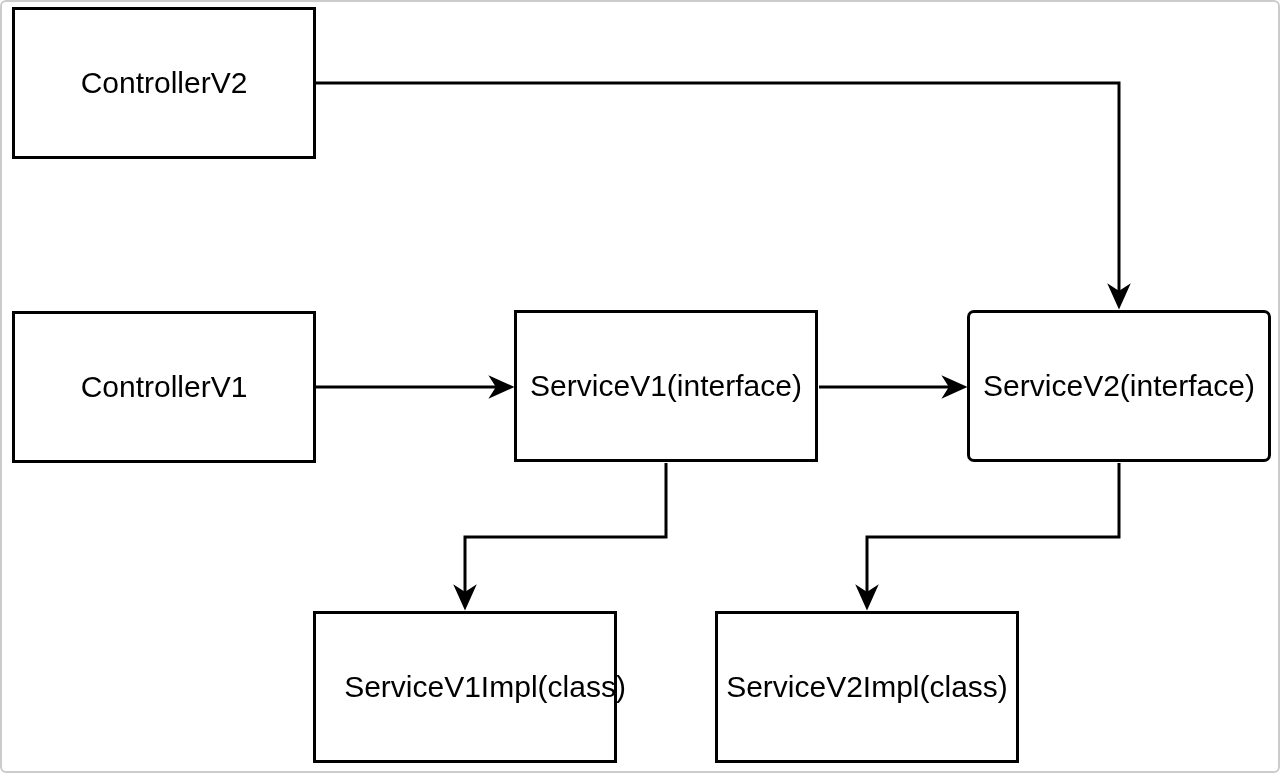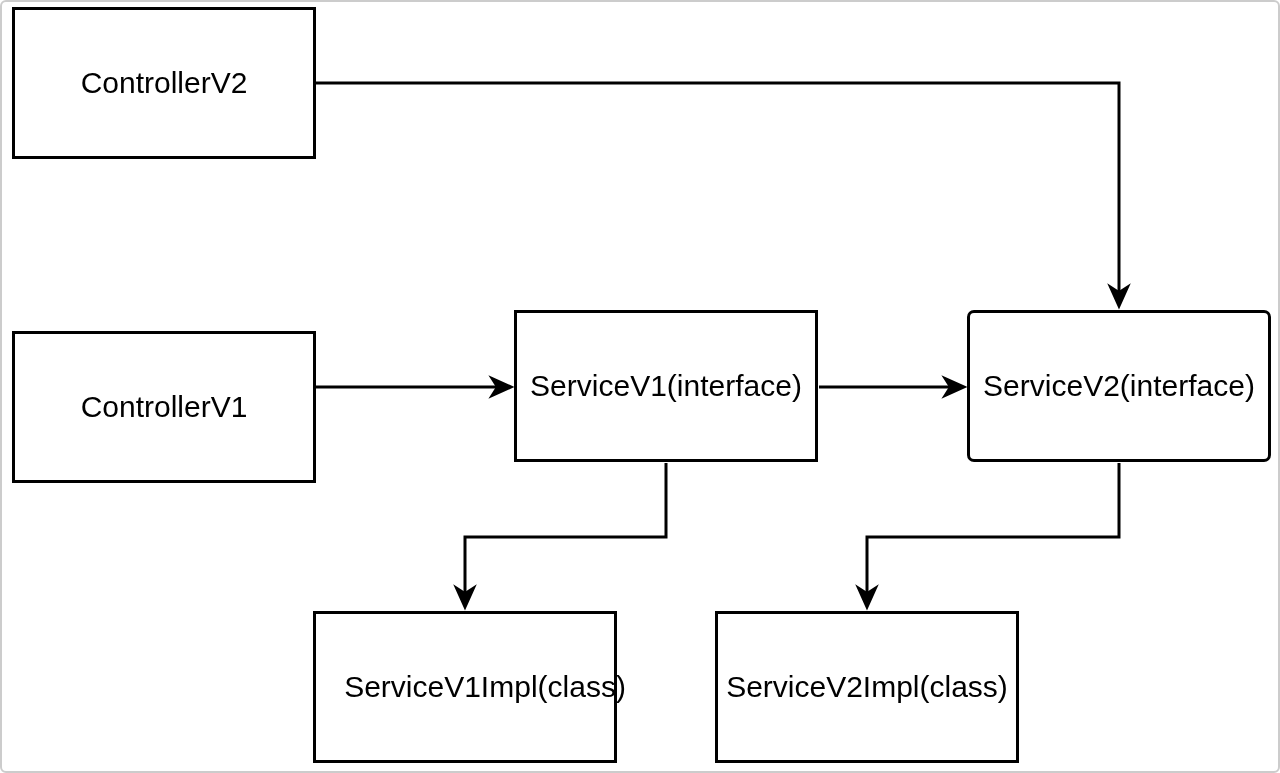--- a/index.html
+++ b/index.html
@@ -48,21 +48,21 @@
     display: flex;
     align-items: center;
     justify-content: center;
     text-align: center;
     font-size: 30px;
     line-height: 1.2;
     color: #000000;
     white-space: nowrap;
   }
   .node-controller-v2   { left: 10px;  top: 5px;   }
-  .node-controller-v1   { left: 10px;  top: 309px; margin-top: 20px; }
+  .node-controller-v1   { left: 10px;  top: 309px; }
   .node-service-v1      { left: 512px; top: 308px; }
   .node-service-v2      { left: 965px; top: 308px; border-radius: 7px; }
   .node-service-v1-impl { left: 311px; top: 609px; padding-left: 40px; }
   .node-service-v2-impl { left: 713px; top: 609px; }
 </style>
 </head>
 <body>
 
 <div class="canvas">
 

